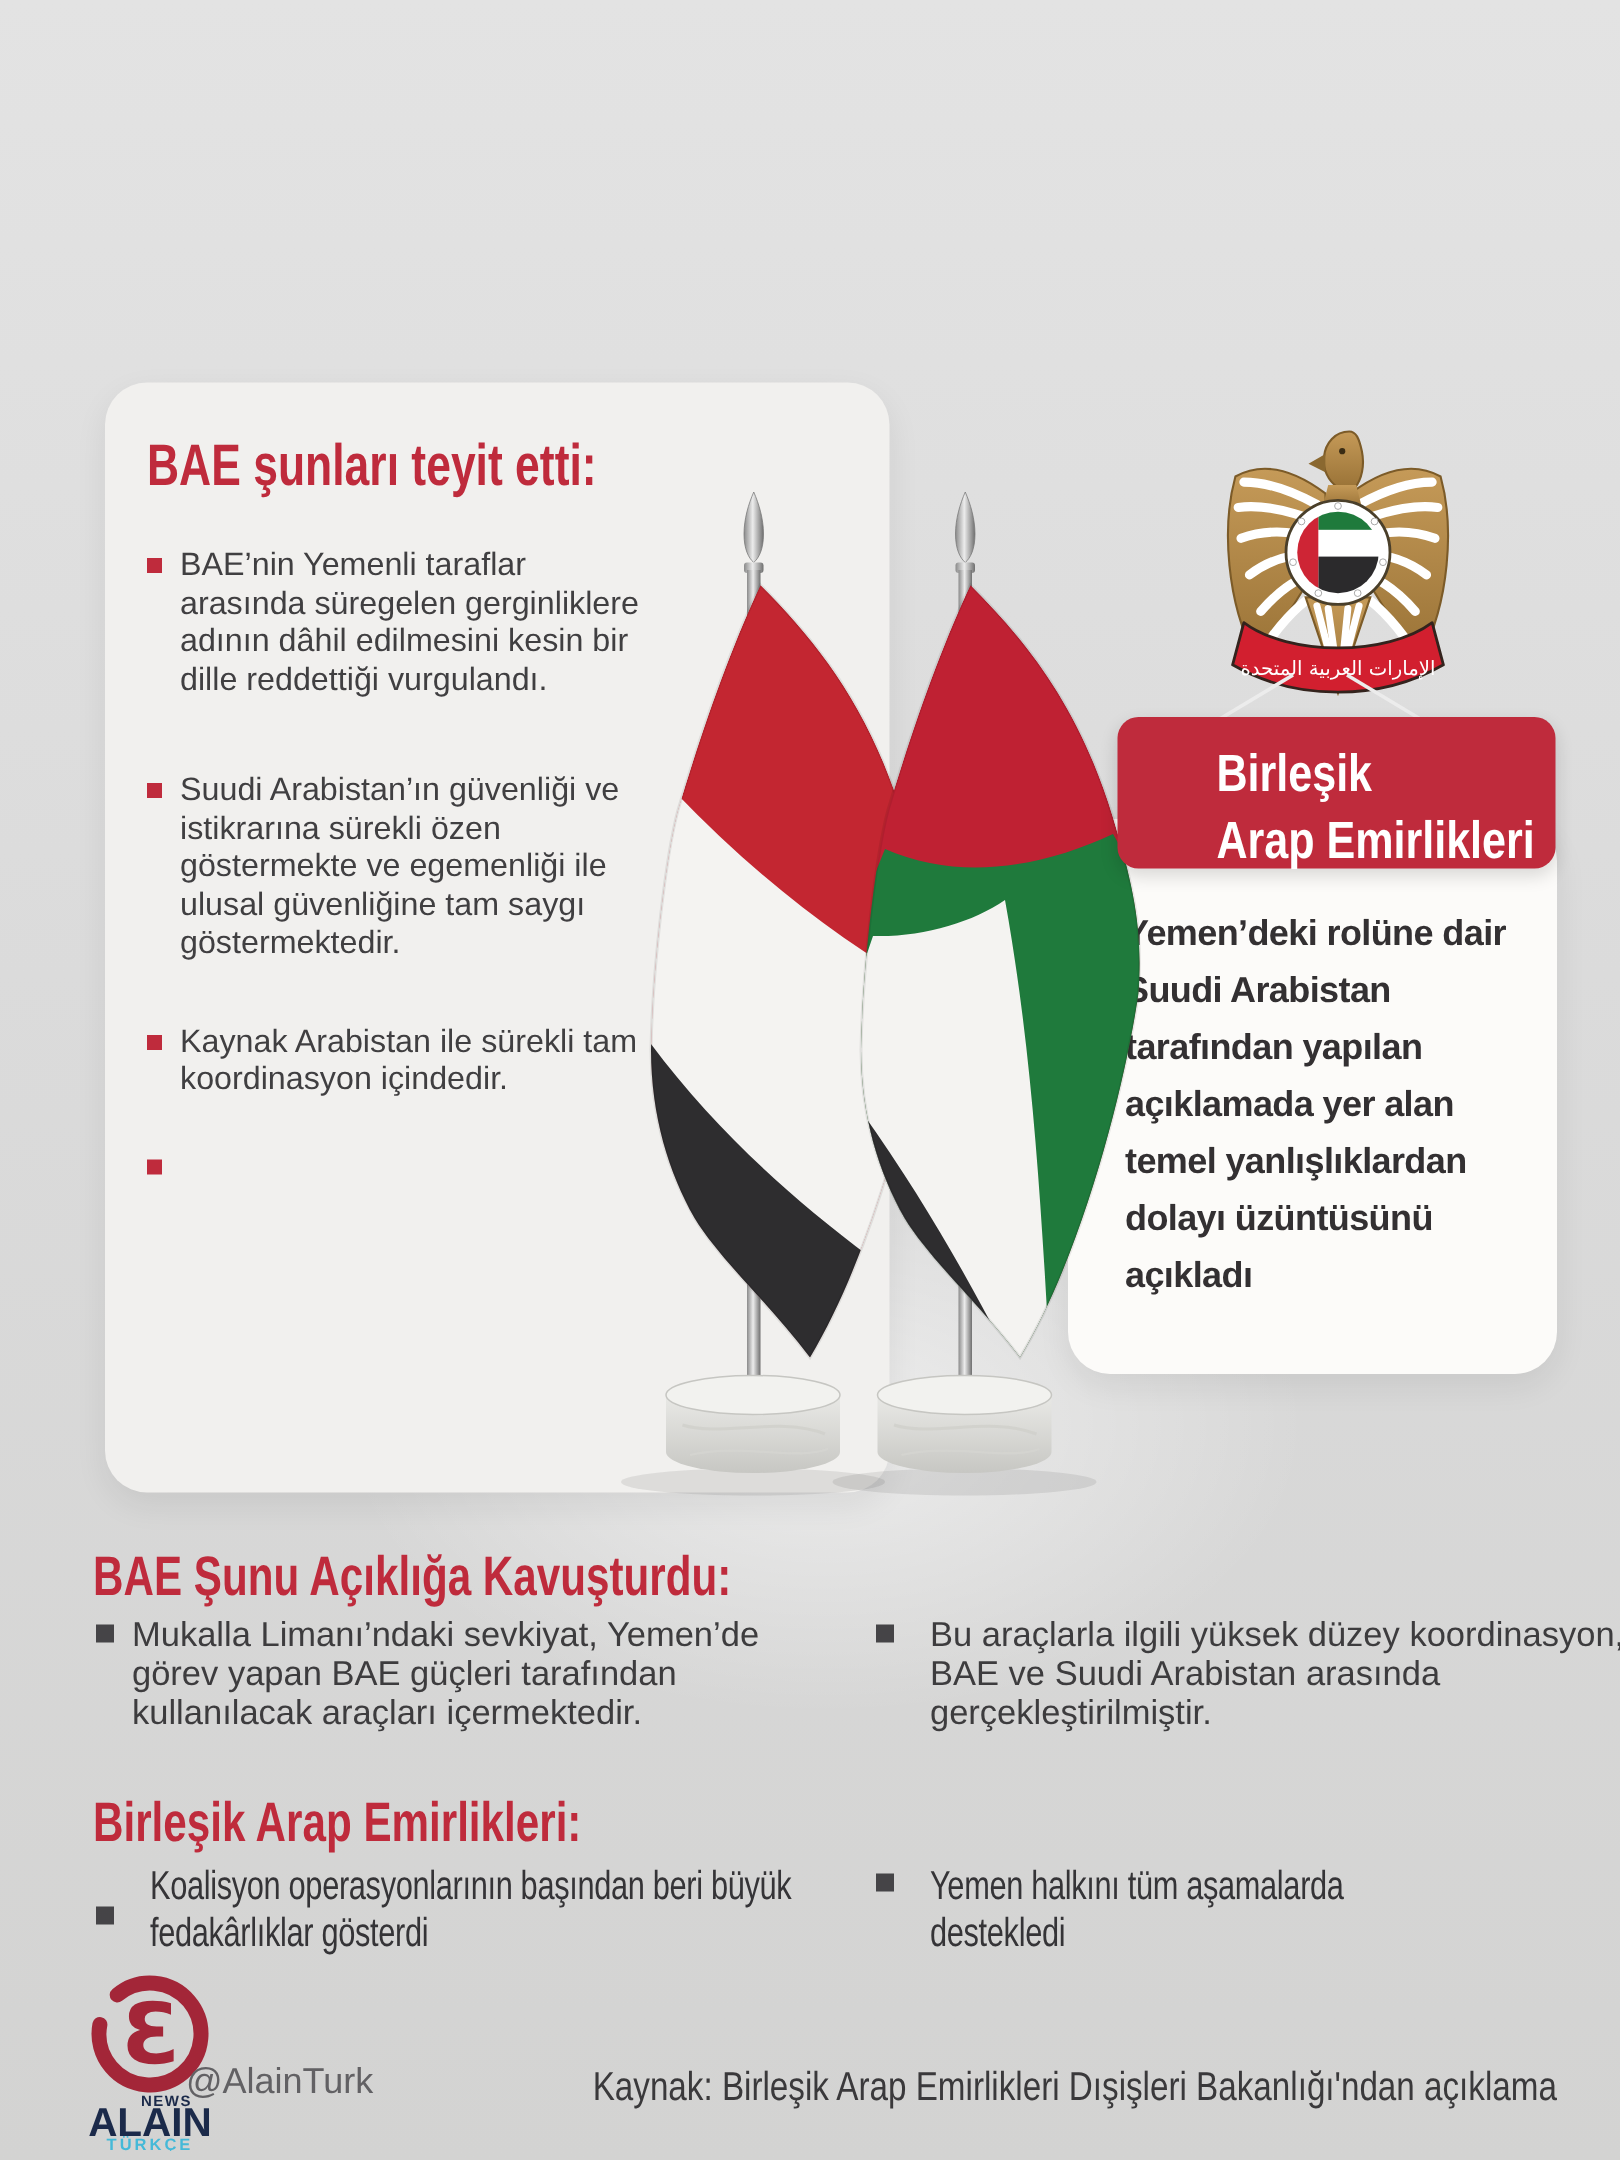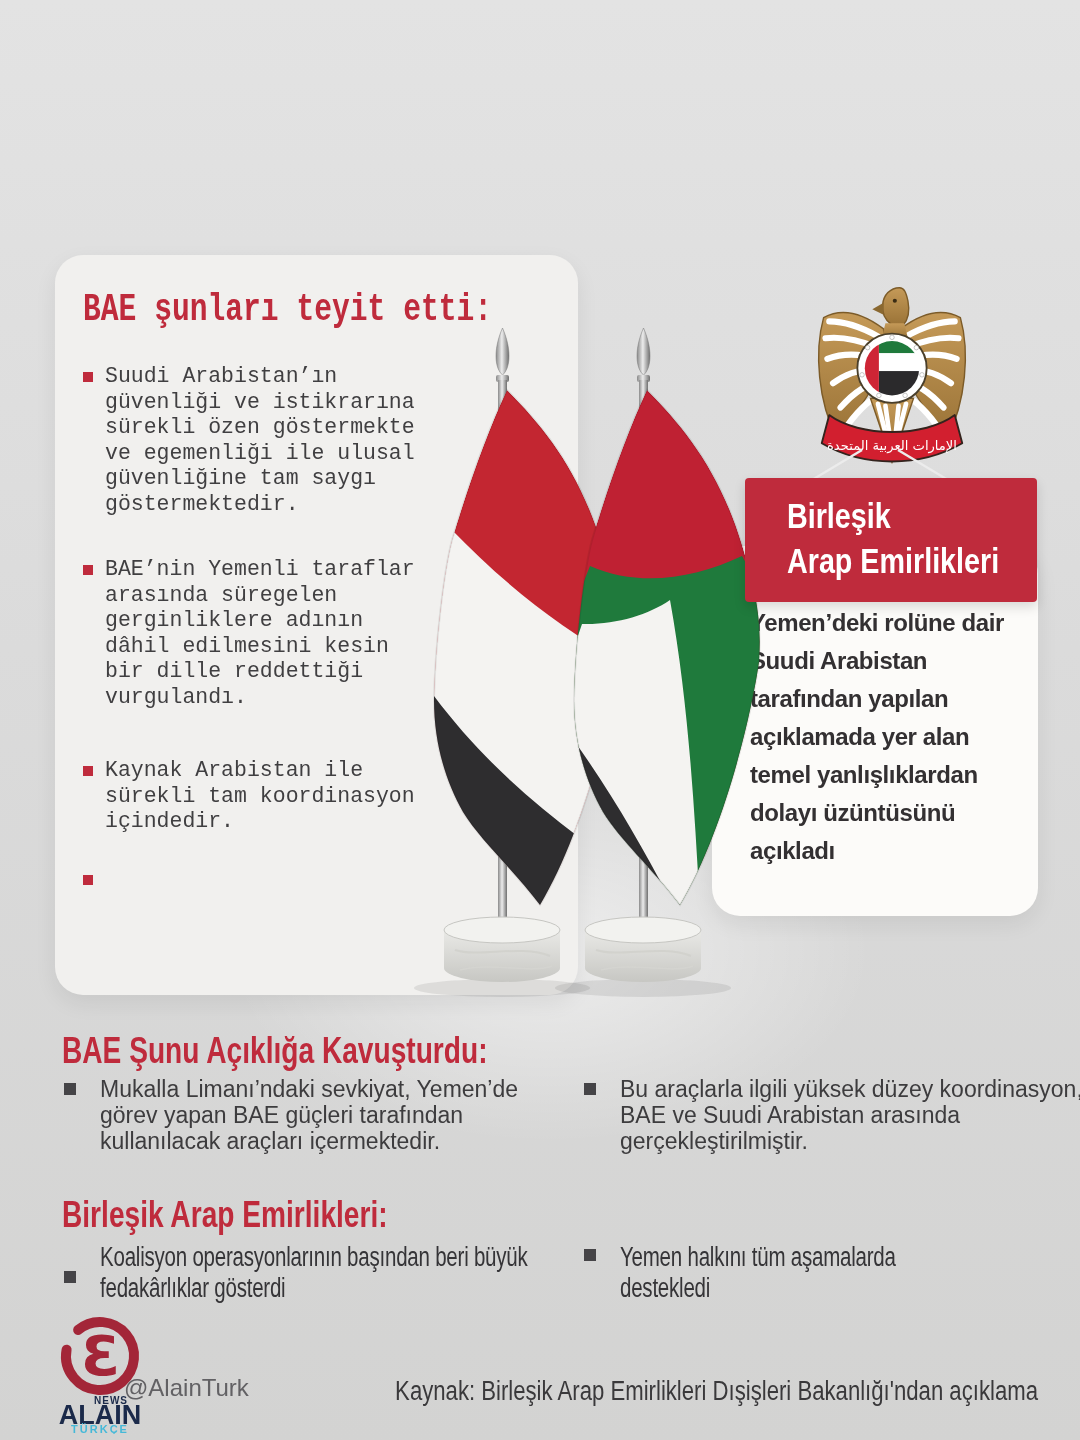--- a/index.html
+++ b/index.html
@@ -20,39 +20,39 @@
     display:inline-block;font-weight:bold;font-size:94px;line-height:1;
     letter-spacing:-3px;color:#2e2d30;transform:scaleX(.80);transform-origin:center top;
     white-space:nowrap;
   }
   .title2{
     display:inline-block;font-weight:bold;font-size:55px;line-height:1;
     letter-spacing:-1px;color:#2e2d30;transform:scaleX(.80);transform-origin:center top;
     white-space:nowrap;margin-top:8px;
   }
   .card{position:absolute;border-radius:28px;box-shadow:0 8px 22px rgba(0,0,0,.07);}
-  .card-left{left:55px;top:255px;width:523px;height:740px;background:#f1f0ee;font-family:Liberation Mono, monospace;}
+  .card-left{left:70px;top:255px;width:523px;height:740px;background:#f1f0ee;}
   .card-left-inner{padding:36px 30px 0 28px;}
   .red-heading{
     font-weight:bold;color:#bf2b3c;white-space:nowrap;
     transform:scaleX(.76);transform-origin:left top;
   }
   .card-heading{font-size:39px;line-height:1;margin:0 0 34px 0;}
   .blist{display:flex;flex-direction:column;}
   .bullet{display:flex;}
   .sq{flex:0 0 auto;width:10px;height:10px;background:#bf2b3c;margin:8px 12px 0 0;}
   .sq-dark{background:#454447;width:12px;height:12px;margin-top:7px;}
   .btext{font-size:21.5px;line-height:25.5px;color:#403f41;width:312px;}
   .gap1{margin-bottom:48px}.gap2{margin-bottom:40px}.gap3{margin-bottom:32px}
 
   .badge{
-    position:absolute;left:745px;top:478px;width:292px;height:124px;
-    background:#bf2b3c;border-radius:4px;z-index:6;
+    position:absolute;left:745px;top:478px;width:292px;height:101px;
+    background:#bf2b3c;border-radius:14px;z-index:6;
     box-shadow:0 5px 12px rgba(0,0,0,.14);
-    padding:15px 0 0 42px;box-sizing:border-box;
+    padding:15px 0 0 66px;box-sizing:border-box;
   }
   .badge-line{
     font-weight:bold;color:#ffffff;font-size:35px;line-height:45px;
     transform:scaleX(.82);transform-origin:left top;white-space:nowrap;
   }
   .card-right{left:712px;top:546px;width:326px;height:370px;background:#fcfbf9;z-index:3;}
   .card-right-inner{
     padding:58px 8px 0 38px;font-weight:bold;color:#333032;
     font-size:24px;line-height:38px;letter-spacing:-.4px;width:280px;box-sizing:content-box;
   }
@@ -75,27 +75,27 @@
 <body>
 
 <div class="page">
   <div class="glow"></div>
 
 
   <div class="card card-left">
     <div class="card-left-inner">
       <div class="red-heading card-heading">BAE şunları teyit etti:</div>
       <div class="blist">
+        <div class="bullet gap1">
+          <span class="sq"></span>
+          <span class="btext">BAE’nin Yemenli taraflar arasında süregelen gerginliklere adının dâhil edilmesini kesin bir dille reddettiği vurgulandı.</span>
+        </div>
         <div class="bullet gap2">
           <span class="sq"></span>
           <span class="btext">Suudi Arabistan’ın güvenliği ve istikrarına sürekli özen göstermekte ve egemenliği ile ulusal güvenliğine tam saygı göstermektedir.</span>
-        </div>
-        <div class="bullet gap1">
-          <span class="sq"></span>
-          <span class="btext">BAE’nin Yemenli taraflar arasında süregelen gerginliklere adının dâhil edilmesini kesin bir dille reddettiği vurgulandı.</span>
         </div>
         <div class="bullet gap3">
           <span class="sq"></span>
           <span class="btext">Kaynak Arabistan ile sürekli tam koordinasyon içindedir.</span>
         </div>
         <div class="bullet">
           <span class="sq"></span>
         </div>
       </div>
     </div>
@@ -244,21 +244,21 @@
         <path d="M582,624 C615,625 648,615 670,600 C688,700 694,800 700,910 L660,960 L540,960 L556,700 Z" fill="#f4f3f1"></path>
         <path d="M575,742 C612,794 642,846 668,896 L680,905 L650,960 L545,960 L558,800 Z" fill="#2e2d2f"></path>
       </g>
       <path d="M647,390 C685,428 720,472 742,545 C756,592 762,620 759,662 C752,712 725,830 680,905 C652,868 620,840 603,812 C586,782 574,744 574,700 C575,645 584,570 592,540 C608,486 628,430 647,390 Z" fill="none" stroke="rgba(0,0,0,0.08)" stroke-width="2"></path>
     </g>
   </svg>
 
   <div class="red-heading mid-heading h-clarified">BAE Şunu Açıklığa Kavuşturdu:</div>
   <div class="midcol" style="left:64px;top:1076px;">
     <span class="sq sq-dark"></span>
-    <span class="mtext w470" style="margin-left:12px;">Mukalla Limanı’ndaki sevkiyat, Yemen’de görev yapan BAE güçleri tarafından kullanılacak araçları içermektedir.</span>
+    <span class="mtext w470" style="">Mukalla Limanı’ndaki sevkiyat, Yemen’de görev yapan BAE güçleri tarafından kullanılacak araçları içermektedir.</span>
   </div>
   <div class="midcol" style="left:584px;top:1076px;">
     <span class="sq sq-dark"></span>
     <span class="mtext w470" style="margin-left:12px;">Bu araçlarla ilgili yüksek düzey koordinasyon, BAE ve Suudi Arabistan arasında gerçekleştirilmiştir.</span>
   </div>
 
   <div class="red-heading mid-heading h-uae">Birleşik Arap Emirlikleri:</div>
   <div class="midcol" style="left:64px;top:1242px;align-items:center;">
     <span class="sq sq-dark"></span>
     <div class="condwrap" style="margin-left:12px;width:620px;">

